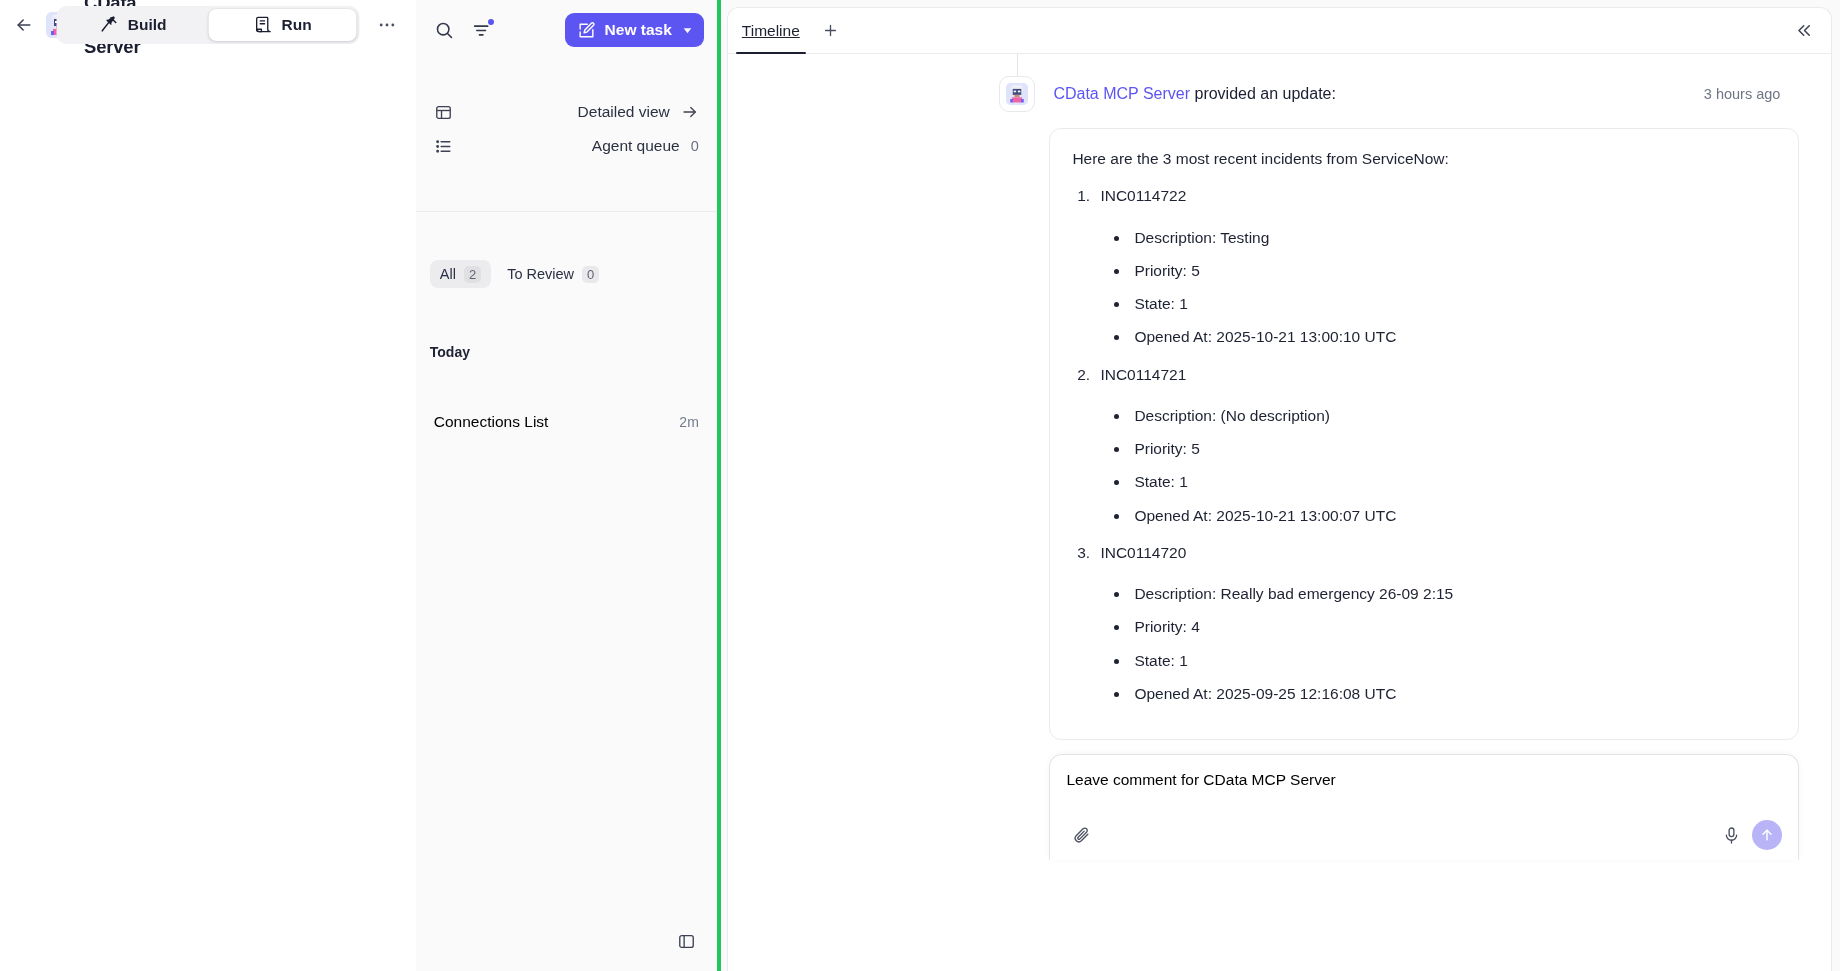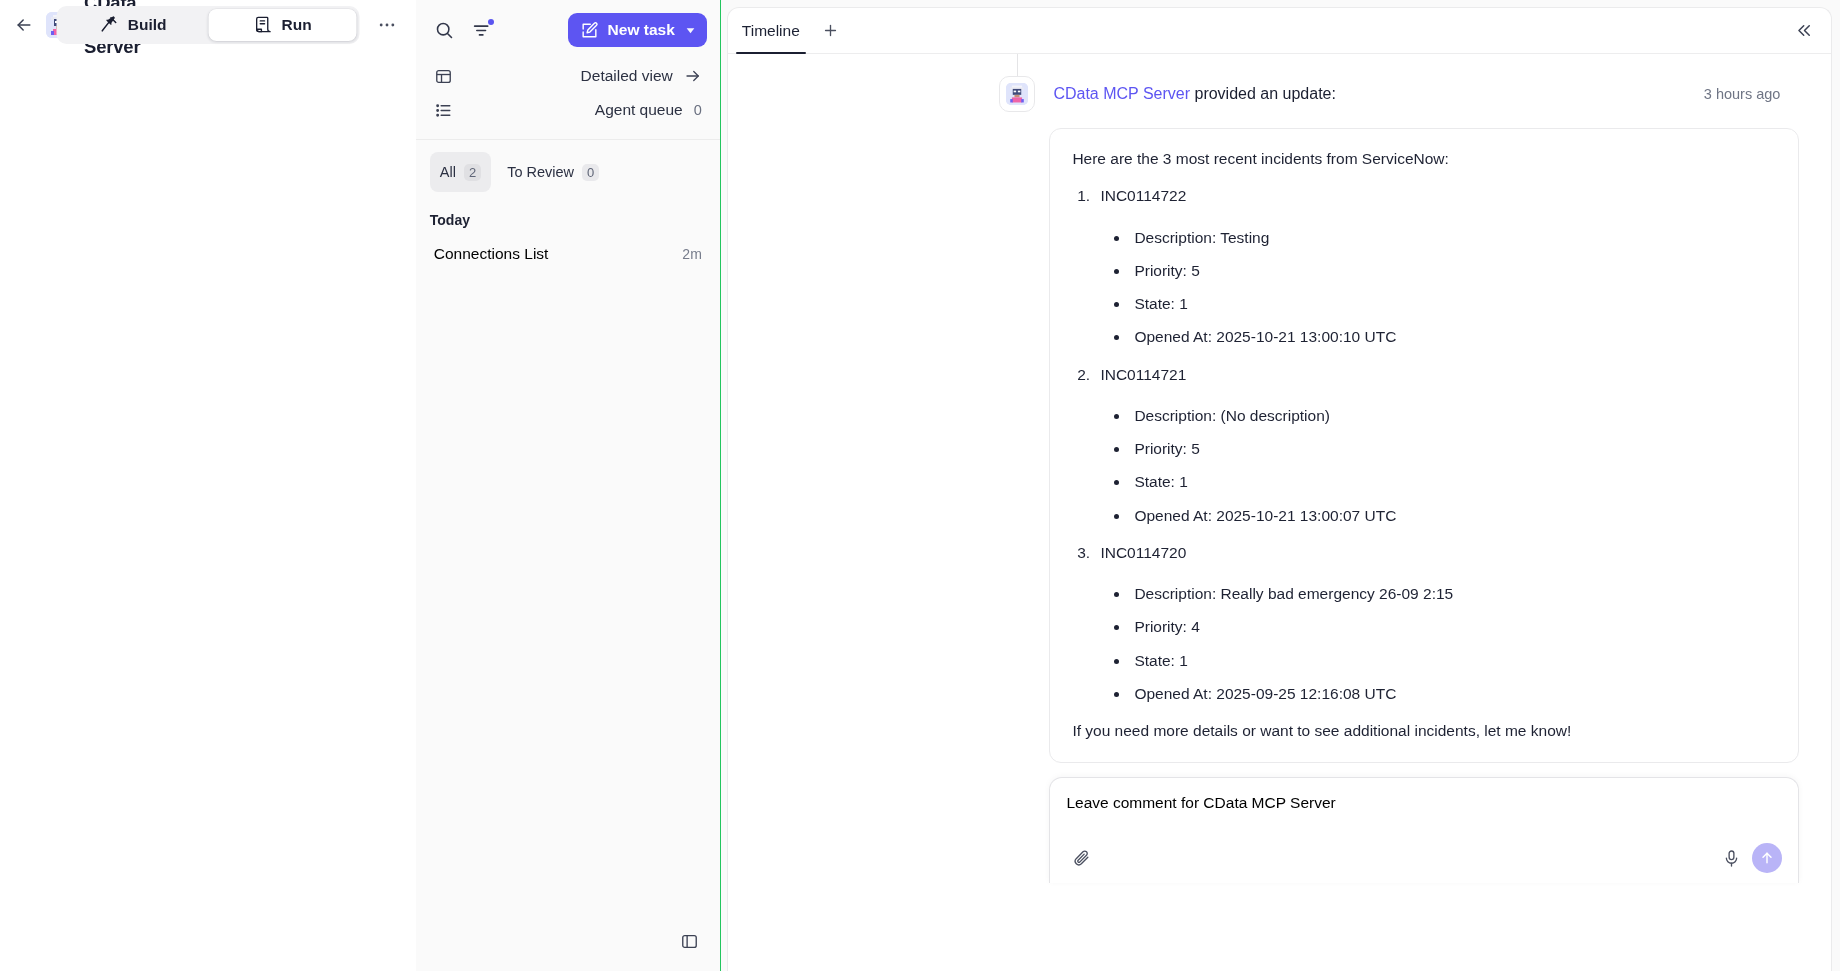--- a/index.html
+++ b/index.html
@@ -61,23 +61,24 @@
   }
   .dots-btn { font-size: 20px; color: #4a4f60; letter-spacing: 1px; }
 
   
   .body { flex: 1; display: flex; min-height: 0; }
 
   
   .sidebar {
     width: 305px; flex: 0 0 305px;
     background: #fafafa;
-    border-right: 1px solid #22c55e;
+    border-right: 4px solid #22c55e;
     display: flex; flex-direction: column;
     position: relative;
+    gap: 36px;
   }
   .sb-top { padding: 13px 13px 10px 13px; display: flex; align-items: center; gap: 6px; }
   .sb-icon {
     width: 32px; height: 32px; border-radius: 8px;
     display: flex; align-items: center; justify-content: center;
     color: #32374a; cursor: pointer; position: relative;
   }
   .filter-dot {
     position: absolute; top: 5px; right: 5px;
     width: 6px; height: 6px; border-radius: 50%; background: #5b55f0;
@@ -98,21 +99,21 @@
     font-size: 15.5px; color: #2c3142; cursor: pointer; text-align: right;
   }
   .sb-link .lbl { flex: 1; }
   .sb-link .trail { color: #6a7080; font-size: 14.5px; display: flex; align-items: center; }
 
   .sb-divider { height: 1px; background: #ececec; margin: 2px 0 0 0; }
 
   .filters { display: flex; align-items: center; gap: 6px; padding: 12px 14px 8px 14px; }
   .chip {
     display: flex; align-items: center; gap: 8px;
-    height: 40px; padding: 0 10px; border-radius: 8px;
+    height: 28px; padding: 0 10px; border-radius: 8px;
     font-size: 14.5px; color: #2b3042; cursor: pointer; font-weight: 500;
   }
   .chip.active { background: #ececee; }
   .chip .cnt {
     font-size: 13px; color: #60owned; color: #606678;
     background: #e9e9ec; border-radius: 5px; padding: 1px 5px; line-height: 15px;
   }
   .chip.active .cnt { background: #e0e0e3; }
 
   .group-label { font-size: 14px; font-weight: 700; color: #1e2233; padding: 12px 14px 6px 14px; }
@@ -140,21 +141,21 @@
     background: #ffffff;
     border: 1px solid #ebebec; border-bottom: none;
     border-radius: 12px 12px 0 0;
     display: flex; flex-direction: column; overflow: hidden;
   }
   .panel-head {
     height: 46px; flex: 0 0 46px;
     display: flex; align-items: center; padding: 0 12px 0 0;
     border-bottom: 1px solid #ededee; position: relative;
   }
-  .tabs { display: flex; align-items: flex-end; height: 46px; }
+  .tabs { display: flex; align-items: flex-end; height: 46px; text-decoration: underline; }
   .tab {
     position: relative; height: 46px; display: flex; align-items: center;
     padding: 0 14px; font-size: 15.5px; color: #1c2133; font-weight: 500; cursor: pointer;
   }
   .tab.active::after {
     content: ""; position: absolute; left: 8px; right: 8px; bottom: 0;
     height: 2px; background: #1b1f31; border-radius: 2px;
   }
   .tab-add {
     width: 26px; height: 26px; margin-left: 4px; border-radius: 6px;
@@ -493,21 +494,20 @@
                 <li>
                   <div class="inc-title">INC0114720</div>
                   <ul class="detail-list">
                     <li>Description: Really bad emergency 26-09 2:15</li>
                     <li>Priority: 4</li>
                     <li>State: 1</li>
                     <li>Opened At: 2025-09-25 12:16:08 UTC</li>
                   </ul>
                 </li>
               </ol>
-              <p class="last">If you need more details or want to see additional incidents, let me know!</p>
             </div>
 
             <div class="composer-offset" style="padding-top:14px">
               <div class="composer">
                 <div class="composer-input">Leave comment for CData MCP Server</div>
                 <div class="composer-row">
                   <div class="comp-icon">
                     <svg width="19" height="19" viewBox="0 0 24 24" fill="none" stroke="currentColor" stroke-width="1.7" stroke-linecap="round" stroke-linejoin="round">
                         <path d="M20 10.5l-8.2 8.2a4.6 4.6 0 0 1-6.5-6.5l8.6-8.6a3.1 3.1 0 0 1 4.4 4.4l-8.6 8.6a1.6 1.6 0 0 1-2.2-2.2l7.9-7.9"></path>
                       </svg>

